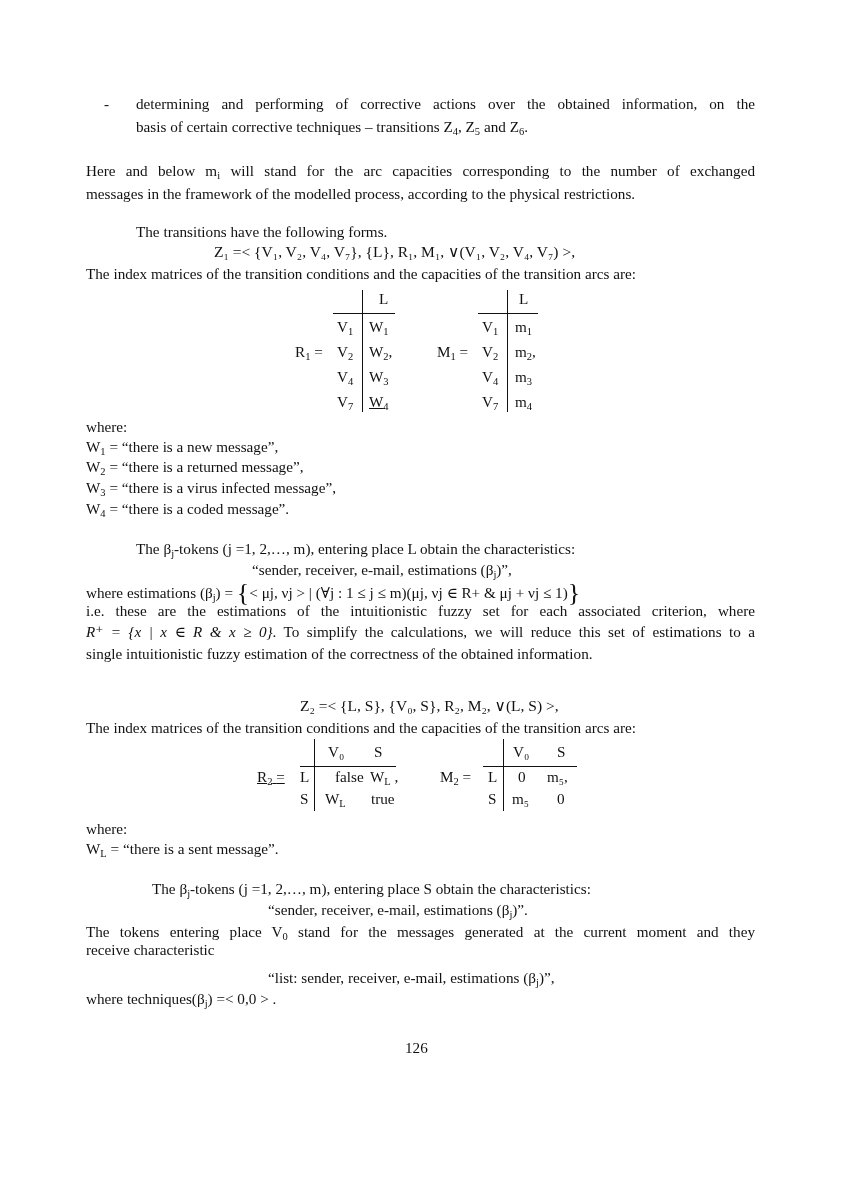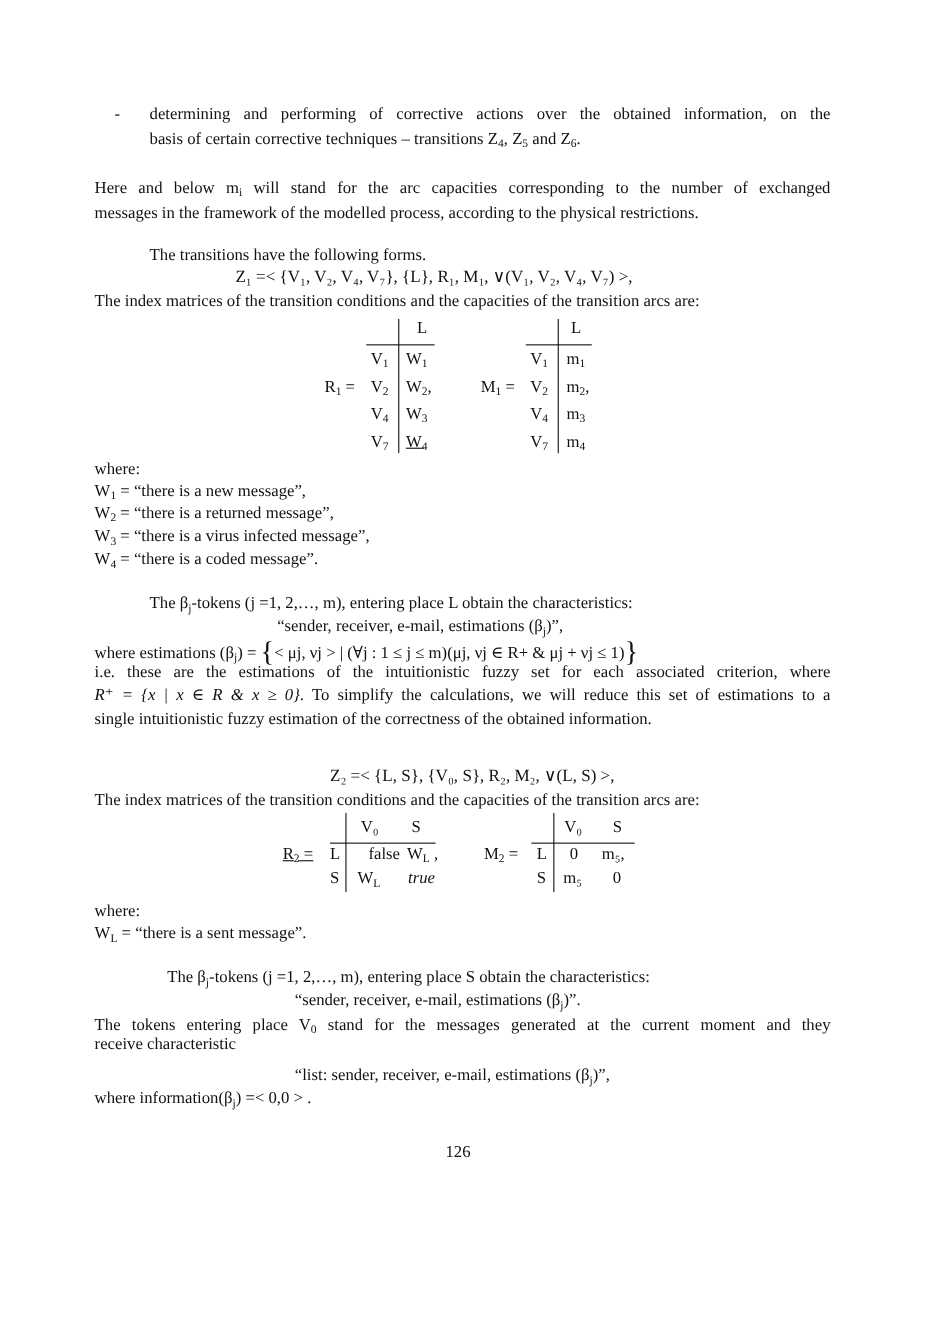--- a/index.html
+++ b/index.html
@@ -91,21 +91,21 @@
   <div class="vbar" style="left:314px;top:739px;height:72px;"></div>
   <div class="hbar" style="left:300px;top:766px;width:96px;"></div>
   <div class="cell" style="left:328px;top:743px;">V₀</div>
   <div class="cell" style="left:374px;top:743px;">S</div>
   <div class="cell" style="left:257px;top:768px;text-decoration:underline;"><span>R</span><sub>2</sub> <span>=</span></div>
   <div class="cell" style="left:300px;top:768px;">L</div>
   <div class="cell" style="left:300px;top:790px;">S</div>
   <div class="cell" style="left:322px;top:768px;margin-left:13px;">false</div>
   <div class="cell" style="left:370px;top:768px;">W<sub>L</sub> ,</div>
   <div class="cell" style="left:325px;top:790px;">W<sub>L</sub></div>
-  <div class="cell" style="left:371px;top:790px;font-style:italic;">true</div>
+  <div class="cell" style="left:371px;top:790px;">true</div>
 </div>
 
 <div>
   <div class="vbar" style="left:503px;top:739px;height:72px;"></div>
   <div class="hbar" style="left:483px;top:766px;width:94px;"></div>
   <div class="cell" style="left:513px;top:743px;">V₀</div>
   <div class="cell" style="left:557px;top:743px;">S</div>
   <div class="cell" style="left:440px;top:768px;"><span>M</span><sub>2</sub> <span>=</span></div>
   <div class="cell" style="left:488px;top:768px;">L</div>
   <div class="cell" style="left:488px;top:790px;">S</div>
@@ -117,15 +117,15 @@
 
 <div class="ln" style="left:86px;top:820px;">where:</div>
 <div class="ln" style="left:86px;top:840px;"><span>W</span><sub>L</sub><span> = “there is a sent message”.</span></div>
 
 <div class="ln" style="left:152px;top:880px;"><span>The β</span><sub>j</sub><span>-tokens (j =1, 2,…, m), entering place S obtain the characteristics:</span></div>
 <div class="ln" style="left:268px;top:901px;"><span>“sender, receiver, e-mail, estimations (β</span><sub>j</sub><span>)”.</span></div>
 
 <div class="just" style="top:923px;"><span>The tokens entering place V</span><sub>0</sub><span> stand for the messages generated at the current moment and they</span></div>
 <div class="ln" style="left:86px;top:941px;">receive characteristic</div>
 <div class="ln" style="left:268px;top:969px;text-align:center;"><span>“list: sender, receiver, e-mail, estimations (β</span><sub>j</sub><span>)”,</span></div>
-<div class="ln" style="left:86px;top:990px;"><span>where information(β</span><sub>j</sub><span>) =&lt; 0,0 &gt; .</span></div>
+<div class="ln" style="left:86px;top:990px;"><span>where techniques(β</span><sub>j</sub><span>) =&lt; 0,0 &gt; .</span></div>
 
 <div class="ln" style="left:405px;top:1039px;">126</div>
 
 </body></html>

